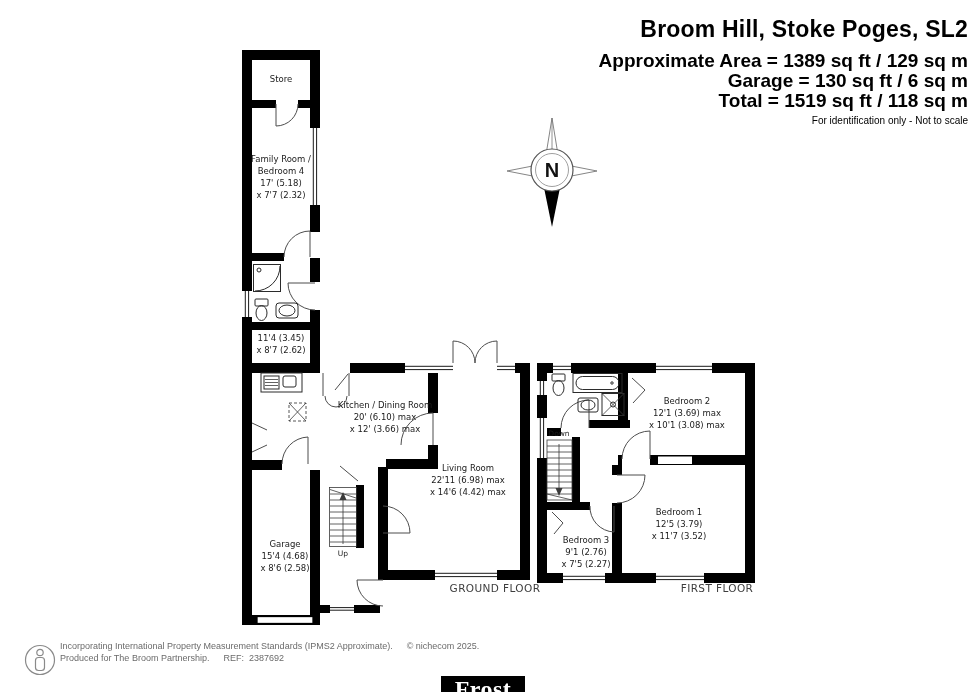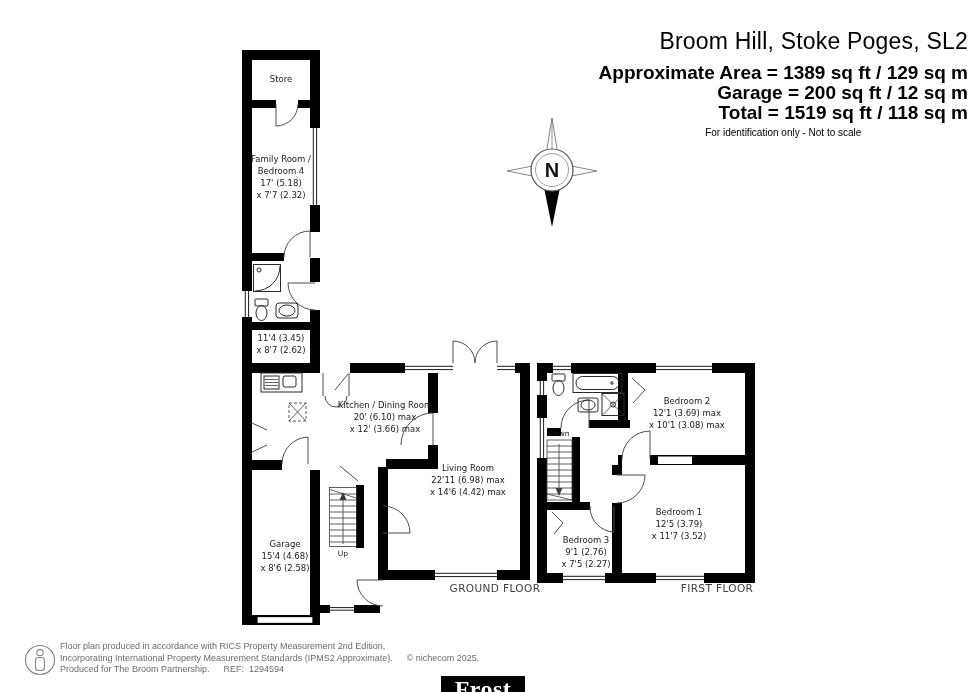--- a/index.html
+++ b/index.html
@@ -1,23 +1,23 @@
 <!DOCTYPE html>
 <html><head>
 <meta charset="utf-8">
 <style>
   html,body{margin:0;padding:0;}
   body{
     width:980px;height:692px;position:relative;overflow:hidden;
     background:#ffffff;font-family:"Liberation Sans", sans-serif;
   }
   .header{position:absolute;top:12px;right:12px;text-align:right;color:#000;}
-  .header .title{font-size:23px;font-weight:normal;margin:16px 0 8px 0;letter-spacing:0.2px;}
+  .header .title{font-size:23px;font-weight:bold;margin:4px 0 8px 0;letter-spacing:0.2px;}
   .header .area-line{font-size:19px;font-weight:bold;line-height:20px;}
-  .header .disclaimer{font-size:10px;font-weight:normal;margin-top:4px;color:#000;text-align:center;}
+  .header .disclaimer{font-size:10px;font-weight:normal;margin-top:4px;color:#000;}
 
   svg.plan{position:absolute;left:0;top:0;}
   .wall{fill:#000000;}
   .win{fill:#ffffff;}
   .pane{stroke:#000000;stroke-width:0.9;}
   .door{stroke:#4d4d4d;stroke-width:1;fill:none;}
   .fix{stroke:#2b2b2b;stroke-width:1;fill:none;}
   .stair{stroke:#3a3a3a;stroke-width:0.8;fill:none;}
   .rm{font-family:"DejaVu Sans",sans-serif;font-size:8.5px;fill:#1a1a1a;text-anchor:middle;}
   .rm-sm{font-family:"DejaVu Sans",sans-serif;font-size:7.5px;fill:#1a1a1a;text-anchor:middle;}
@@ -32,21 +32,21 @@
   .frost-main{font-size:24px;font-weight:bold;line-height:27px;letter-spacing:0.5px;font-family:"Liberation Serif",serif;}
   .frost-sub{font-size:6.5px;color:#9a9a9a;line-height:8px;font-family:"Liberation Sans",sans-serif;}
   .frost-sub .w{color:#fff;font-weight:bold;}
 </style>
 </head>
 <body>
 
 <div class="header">
   <div class="title">Broom Hill, Stoke Poges, SL2</div>
   <div class="area-line">Approximate Area = 1389 sq ft / 129 sq m</div>
-  <div class="area-line">Garage = 200 sq ft / 12 sq m</div>
+  <div class="area-line">Garage = 130 sq ft / 6 sq m</div>
   <div class="area-line">Total = 1519 sq ft / 118 sq m</div>
   <div class="disclaimer">For identification only - Not to scale</div>
 </div>
 
 <svg class="plan" width="980" height="692" viewBox="0 0 980 692">
 
   <g>
     <polygon class="compass-line" points="552,118 560,167 552,171 544,167"></polygon>
     <line x1="552" y1="118" x2="552" y2="167" stroke="#777" stroke-width="0.8"></line>
     <polygon class="compass-line" points="507,171 548,163 552,171 548,179"></polygon>
@@ -272,26 +272,25 @@
   </g>
 </svg>
 
 <svg class="footer-icon" width="34" height="36" viewBox="0 0 34 36">
   <circle cx="16" cy="17" r="14.5" fill="none" stroke="#8a8a8a" stroke-width="1.2"></circle>
   <circle cx="16" cy="9.5" r="3.2" fill="none" stroke="#8a8a8a" stroke-width="1.2"></circle>
   <rect x="11.5" y="14.5" width="9" height="13" rx="3" fill="none" stroke="#8a8a8a" stroke-width="1.2"></rect>
 </svg>
 
 <div class="footer-text">
-  <div>Floor plan produced in accordance with RICS Property Measurement 2nd Edition,</div>
   <div>
     <span>Incorporating International Property Measurement Standards (IPMS2 Approximate).</span><span class="gap">© nichecom 2025.</span>
   </div>
   <div>
-    <span>Produced for The Broom Partnership.</span><span class="gap">REF:  1294594</span>
+    <span>Produced for The Broom Partnership.</span><span class="gap">REF:  2387692</span>
   </div>
 </div>
 
 <div class="frost-logo">
   <div class="frost-main">Frost</div>
   <div class="frost-sub">
     <span>The</span><span class="w">Frost</span><span>Partnership</span>
   </div>
 </div>
 

